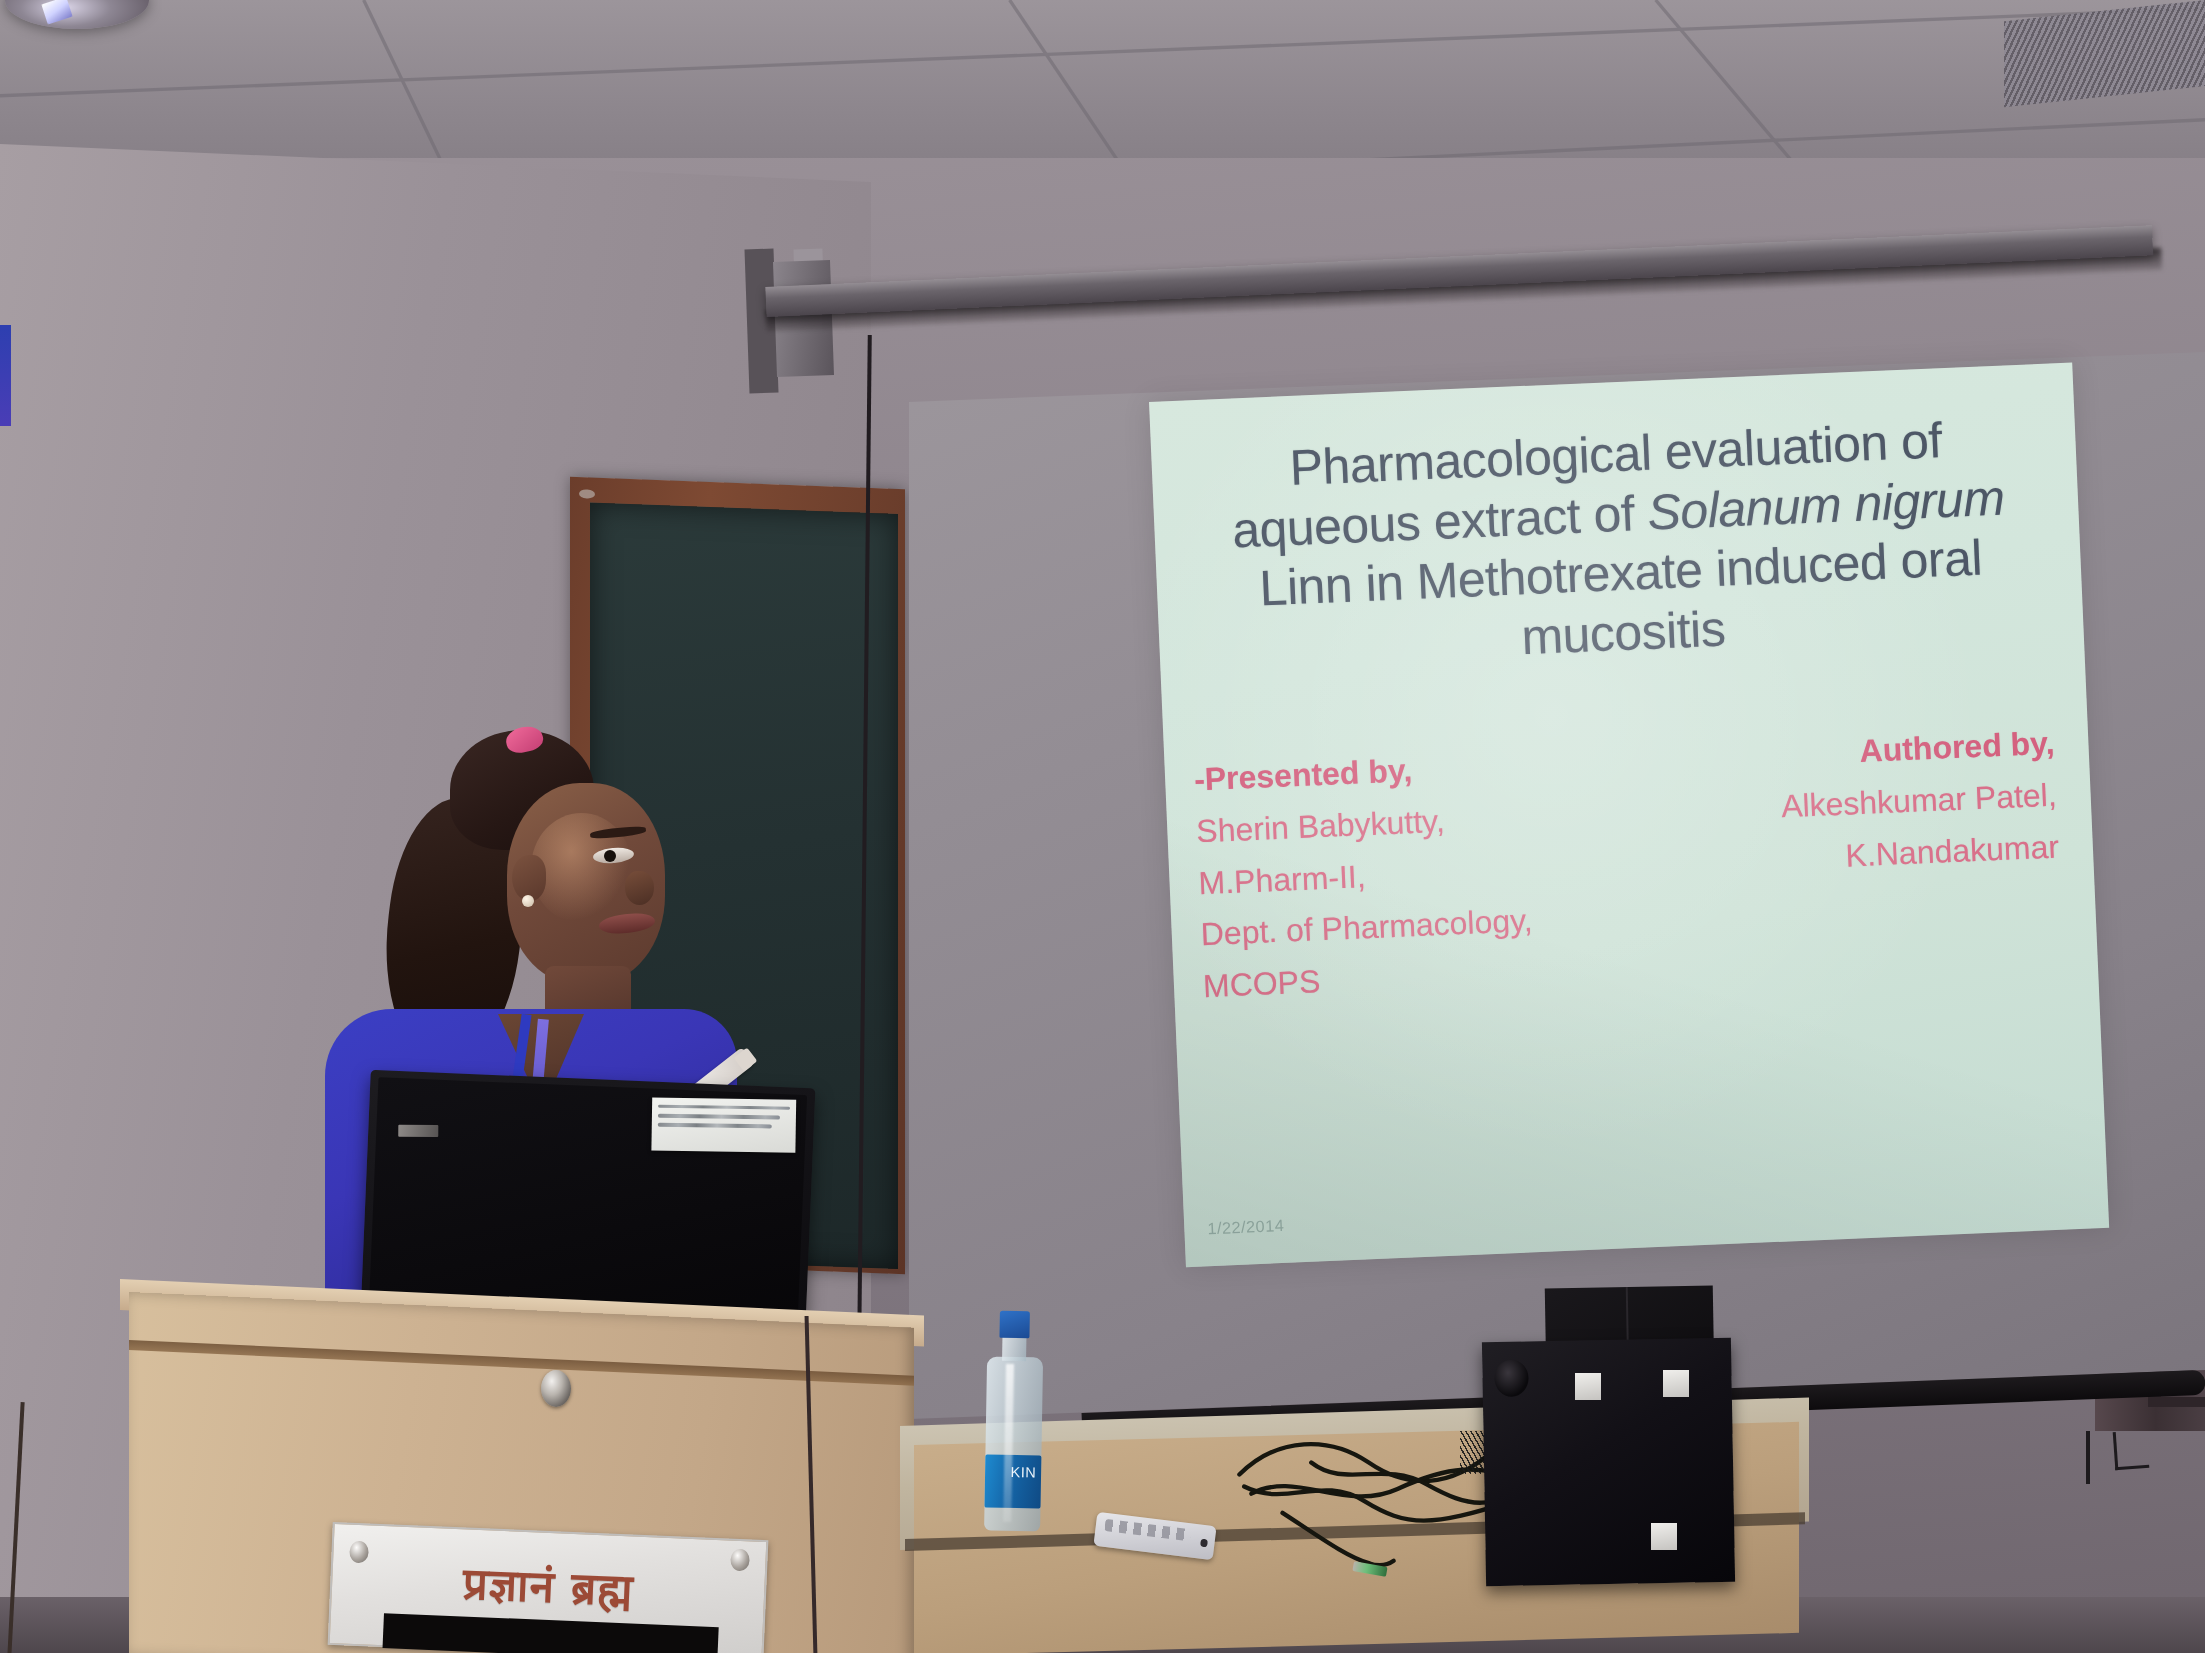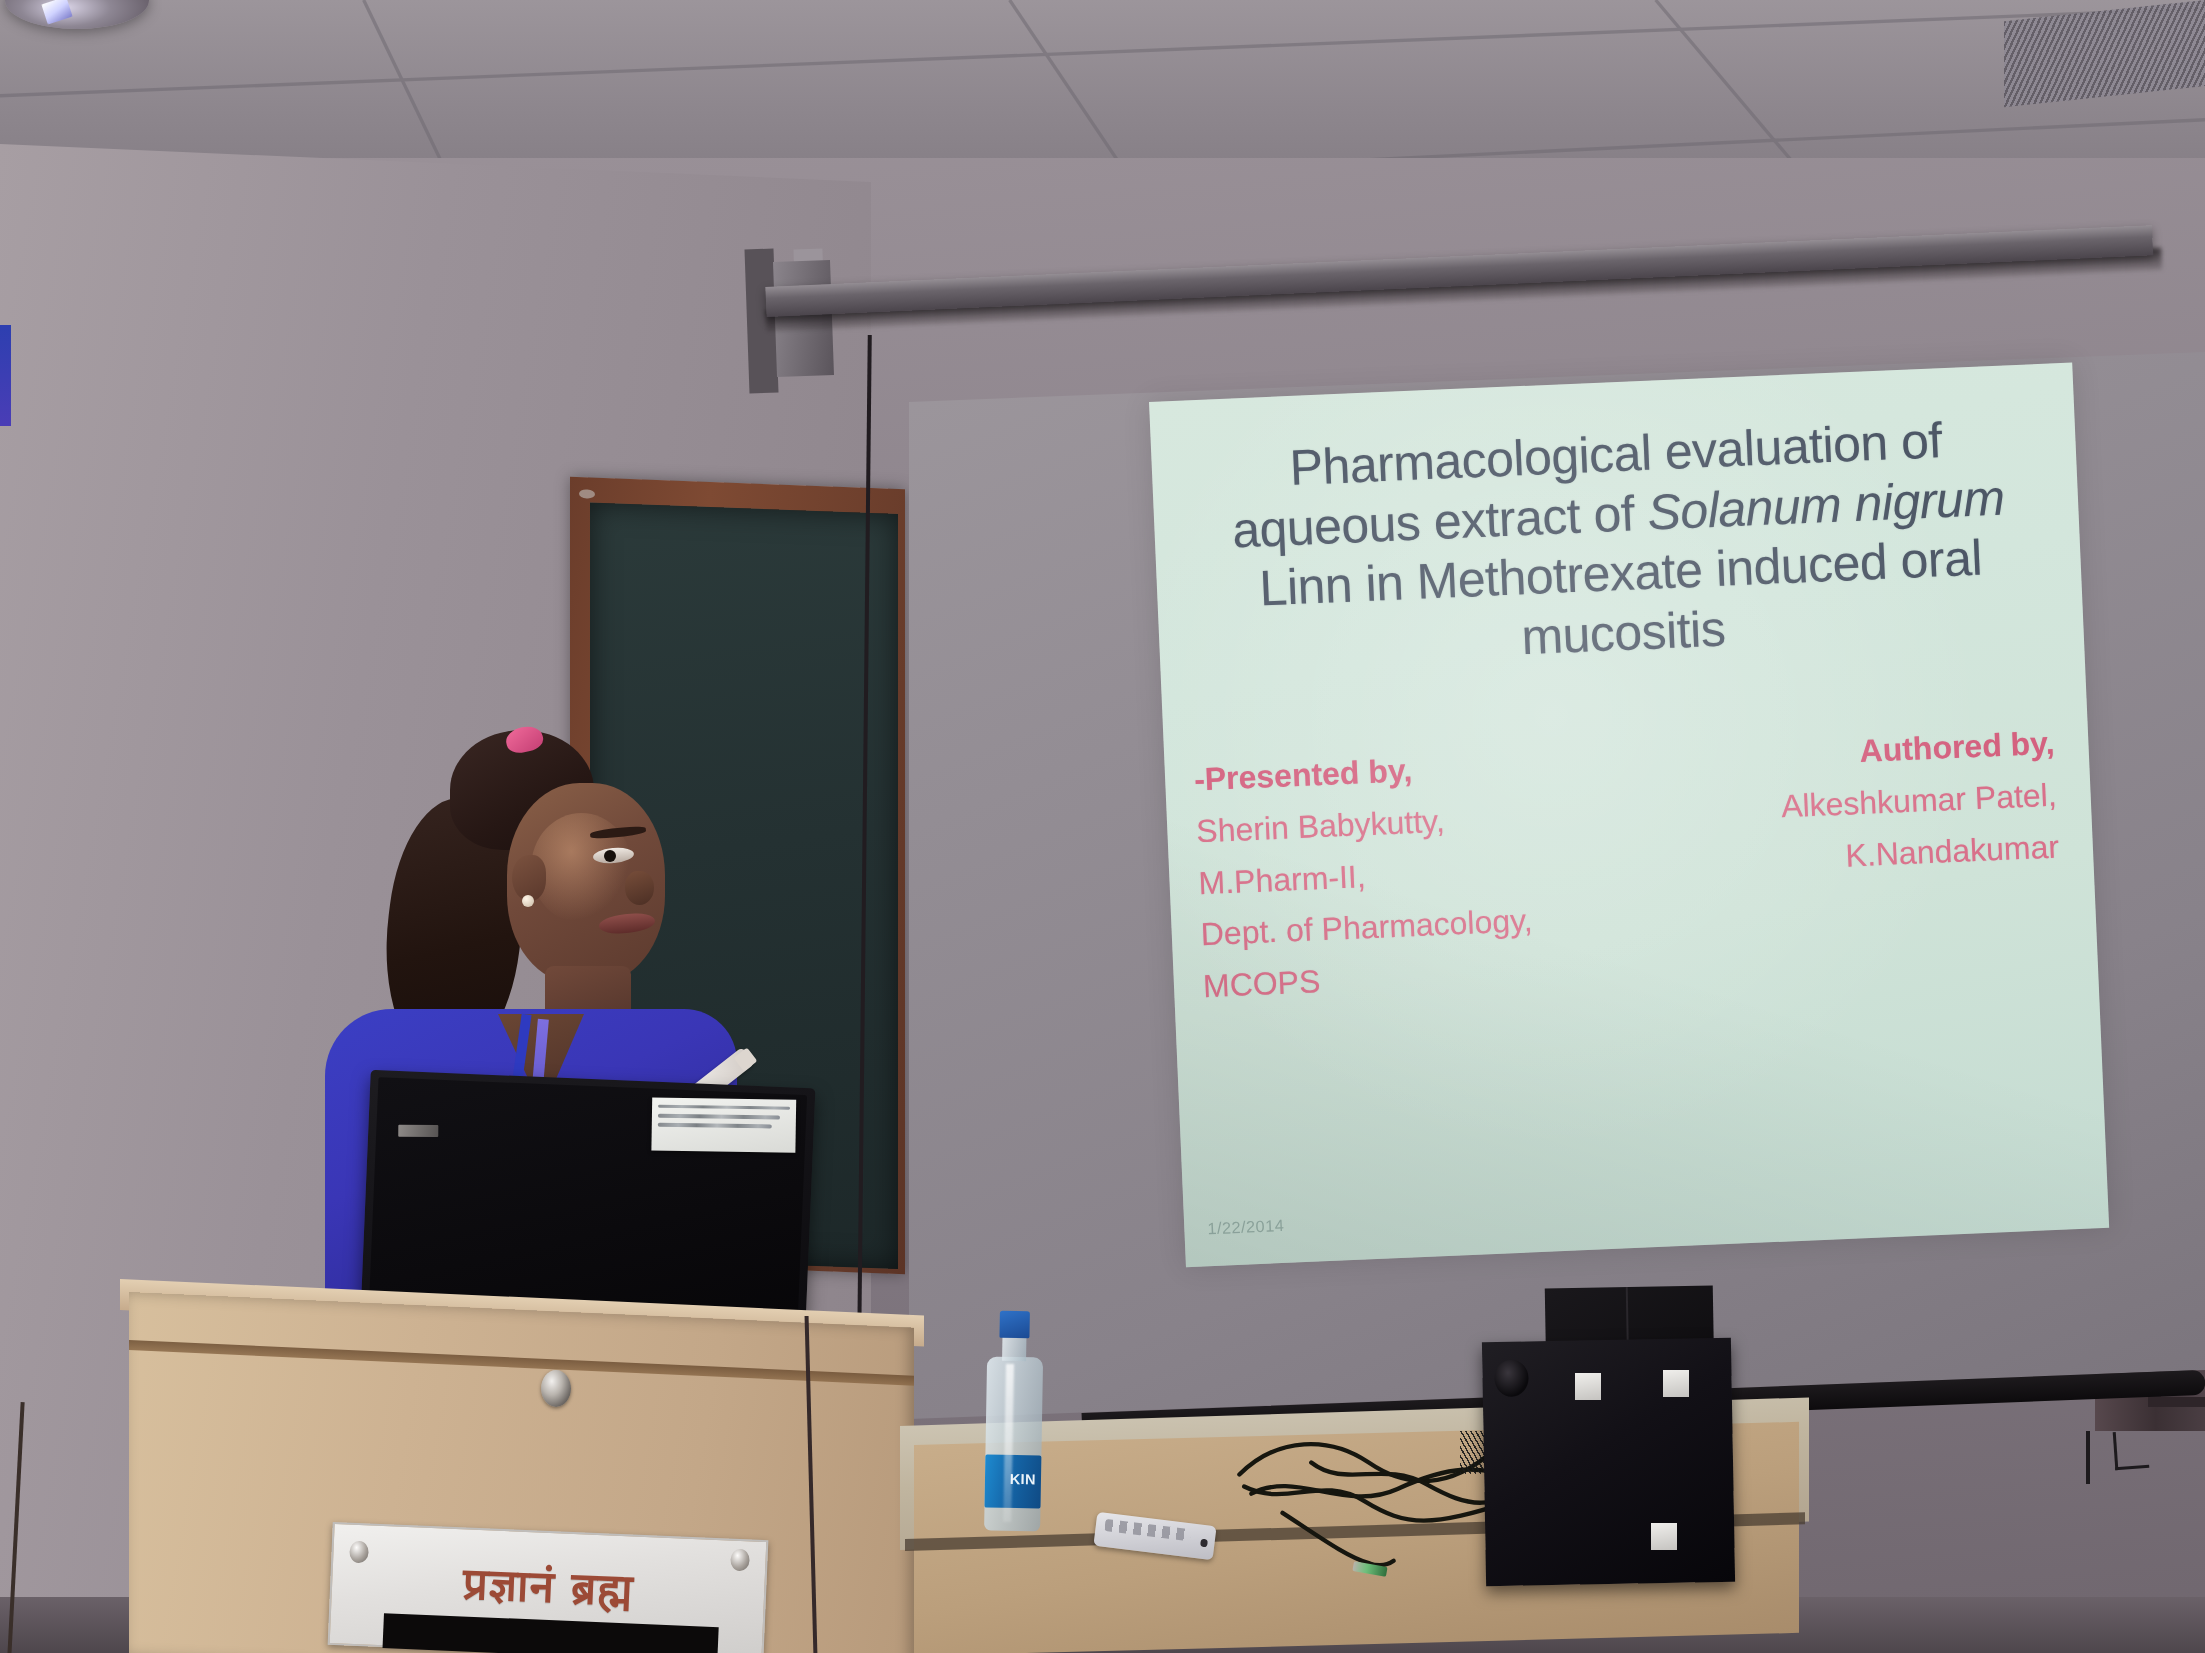--- a/index.html
+++ b/index.html
@@ -408,22 +408,22 @@
     position:absolute;left:2.9px;top:46px;width:56px;height:174px;
     background:linear-gradient(100deg,rgba(226,236,241,.88) 0%,rgba(198,212,219,.8) 40%,rgba(150,166,176,.78) 100%);
     border-radius:9.6px 9.6px 6.7px 6.7px;
   }
   .bottle-label{
     position:absolute;left:2.9px;top:144px;width:56px;height:53px;
     background:linear-gradient(100deg,#1e8bd0 0%,#1566a8 45%,#0f4a84 100%);
     border-radius:1.9px;
   }
   .bottle-label .brand{
-    position:absolute;right:4.8px;top:16px;
-    font-size:14.4px;font-weight:700;color:#eaf3fa;letter-spacing:0.5px;
+    position:absolute;right:4.8px;top:9px;
+    font-size:14.4px;font-weight:400;color:#eaf3fa;letter-spacing:0.5px;
   }
   .bottle-shine{
     position:absolute;left:22px;top:53px;width:7.7px;height:158px;
     background:linear-gradient(180deg,rgba(255,255,255,.75),rgba(255,255,255,.15));
     filter:blur(1px);
   }
   .remote{
     position:absolute;left:1095px;top:1519px;width:120px;height:34px;
     background:linear-gradient(170deg,#e6e6ea,#bdbdc4);
     transform:rotate(7deg);border-radius:5.7px;

